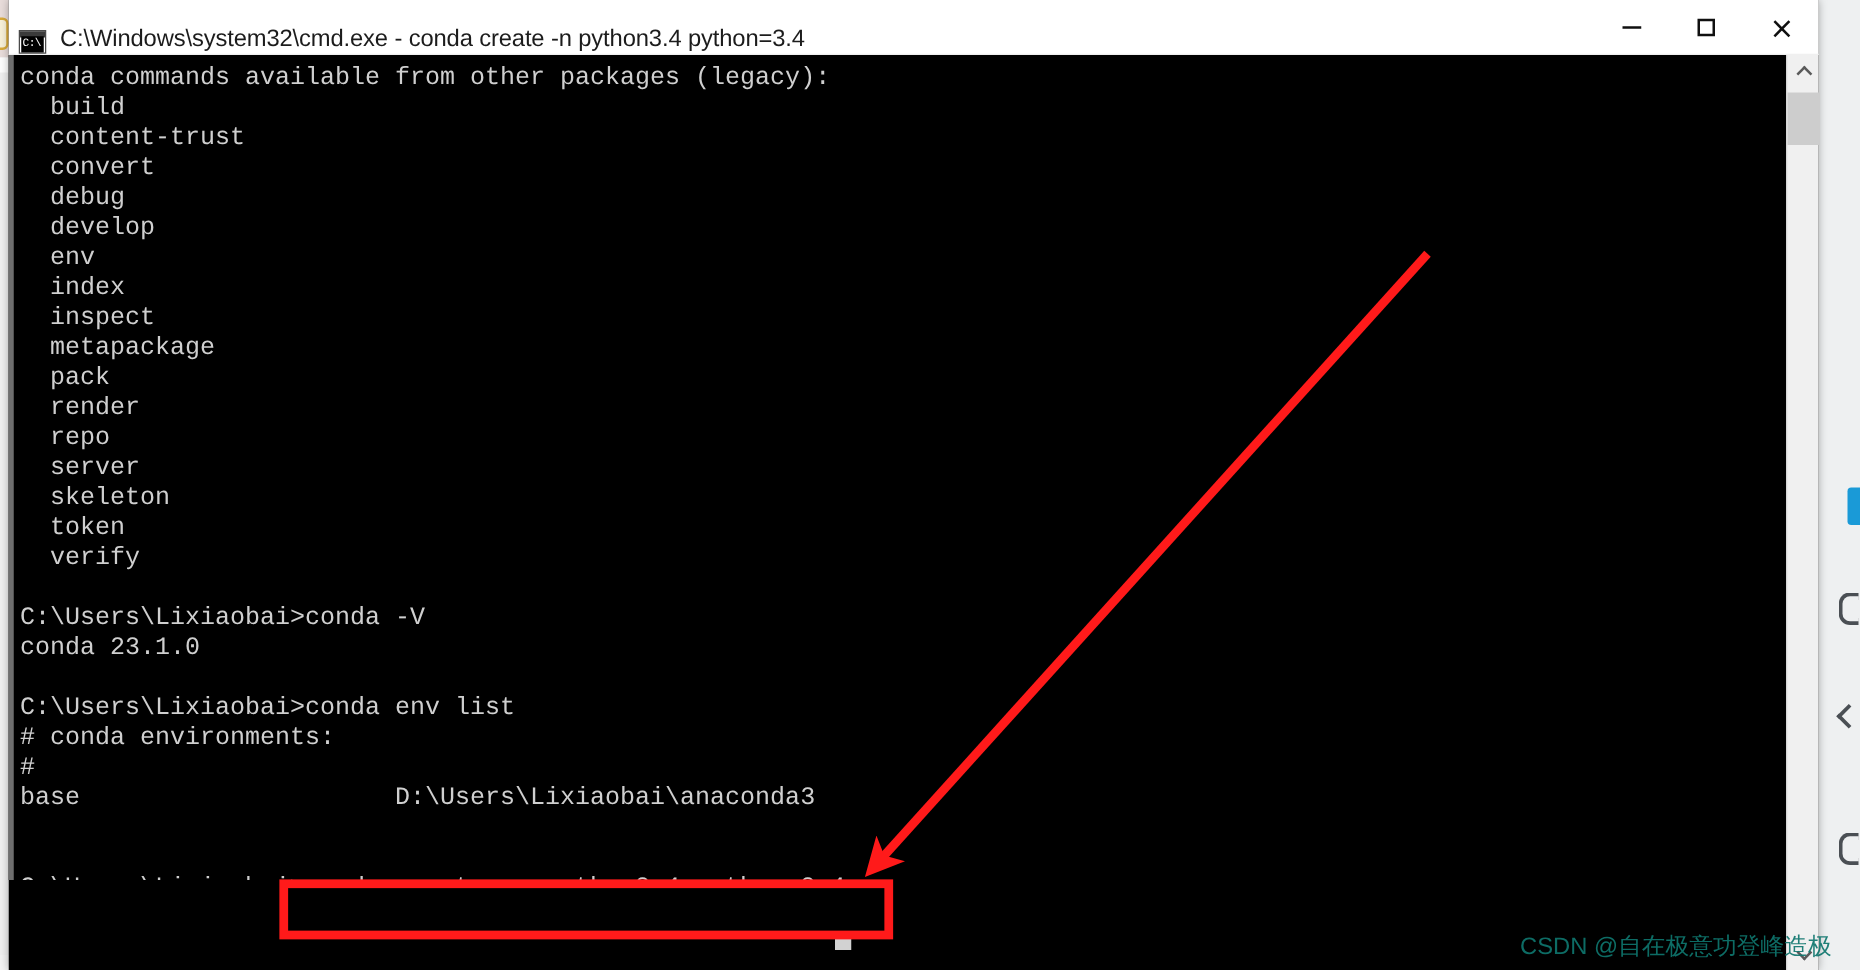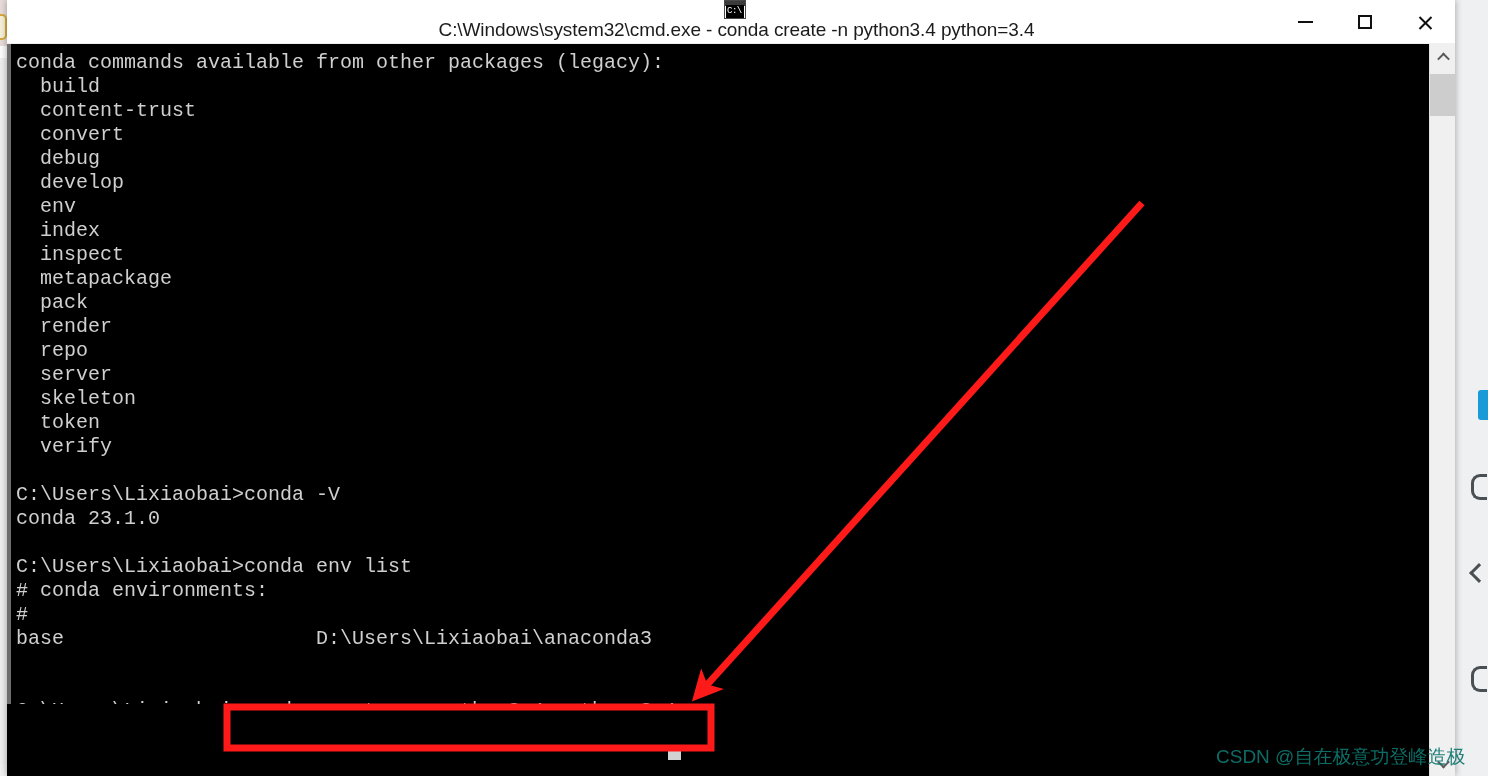--- a/index.html
+++ b/index.html
@@ -115,23 +115,22 @@
     width: 1448px; height: 776px;
     background: #000;
     box-shadow: 0 0 7px rgba(0,0,0,0.35);
   }
 
   .title-bar {
     position: relative;
     height: 44px;
     background: #ffffff;
     display: flex;
-    align-items: center;
+    align-items: flex-end;
     border-bottom: 1px solid #f0f0f0;
-    flex-direction: column;
   }
 
   .title-icon {
     width: 22px; height: 19px;
     margin-left: 8px;
     background: #ffffff;
     border: 1px solid #4a4a4a;
     position: relative;
     flex: 0 0 auto;
   }

